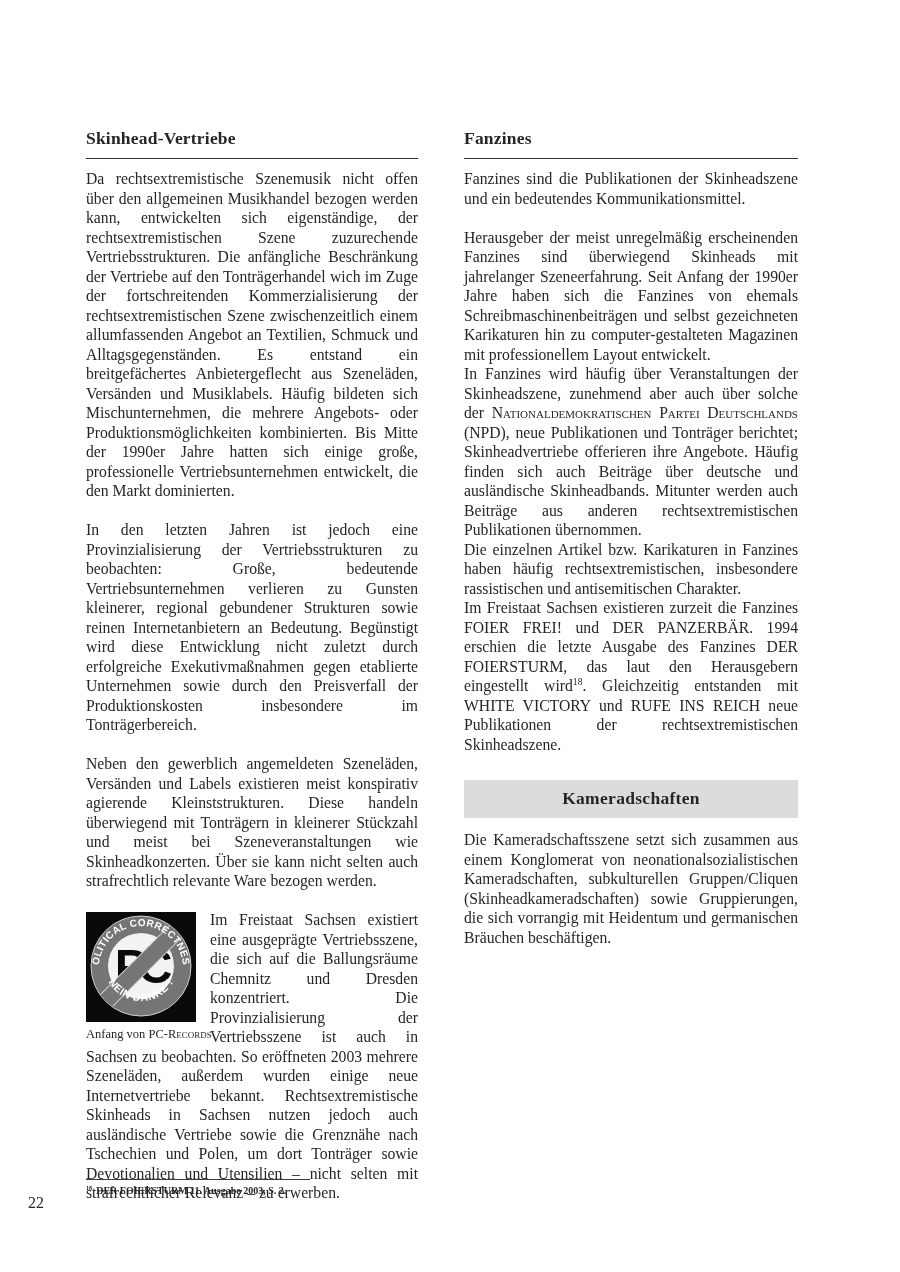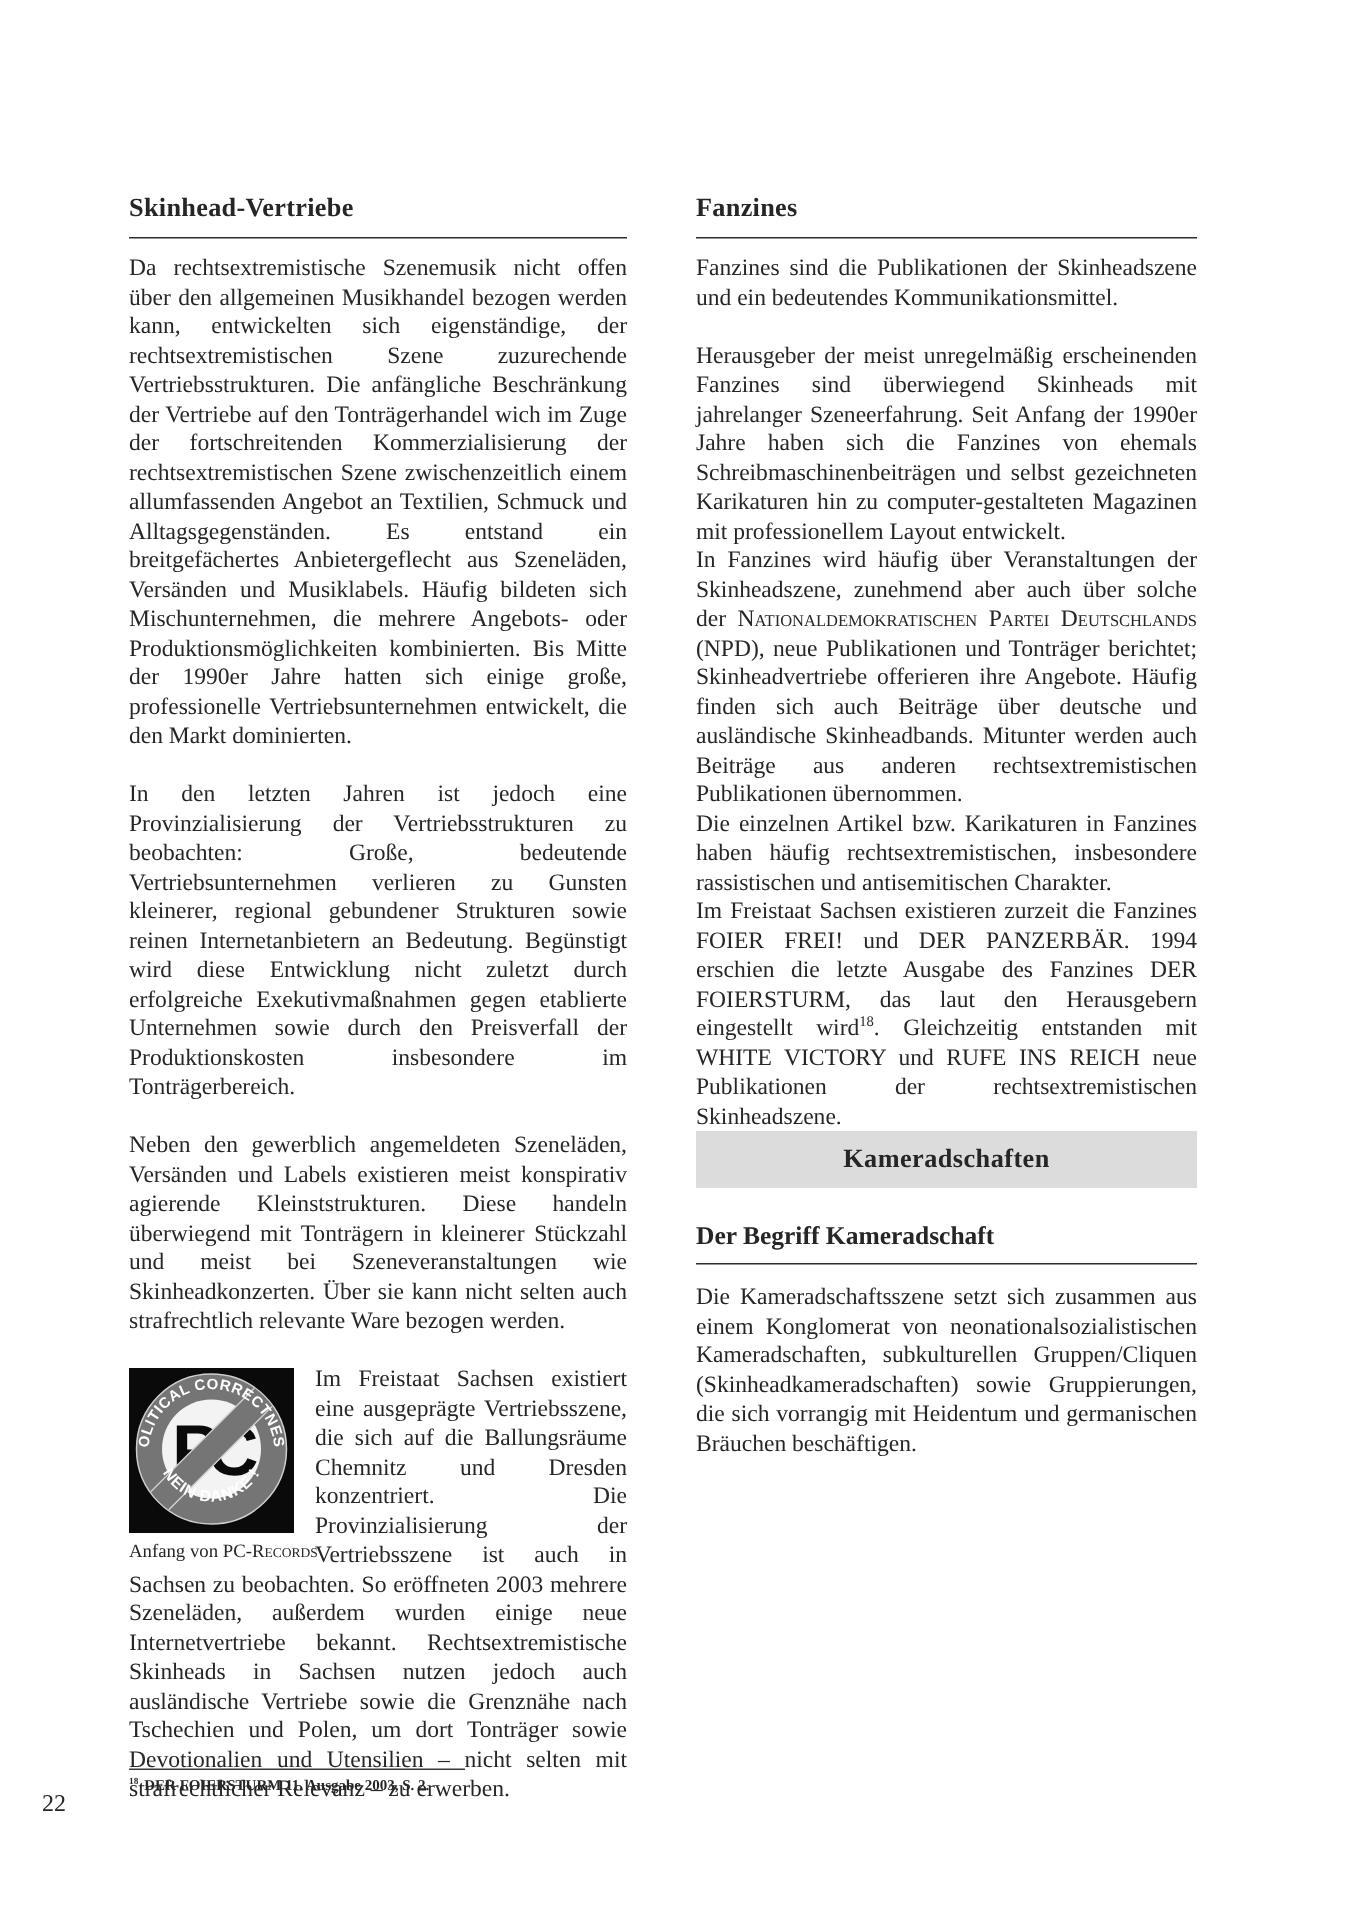--- a/index.html
+++ b/index.html
@@ -19,21 +19,21 @@
     margin:0;font-size:15.7px;line-height:19.5px;text-align:justify;
     hyphens:auto;-webkit-hyphens:auto;
   }
   .gap-after{margin-bottom:19.5px;}
   .sc{font-variant:small-caps;}
   sup{font-size:.62em;line-height:0;vertical-align:super;}
   .figure-float{float:left;width:112px;margin:2px 12px 2px 0;}
   .figure-float svg{display:block;}
   .figure-caption{display:block;font-size:12.5px;line-height:15px;margin-top:5px;white-space:nowrap;}
   .section-box{
-    background:#dcdcdc;text-align:center;
+    margin-top:26px;background:#dcdcdc;text-align:center;
     font-size:17.5px;font-weight:bold;padding:8px 0 9px;letter-spacing:.3px;
   }
   .sub-heading{
     font-size:17px;font-weight:bold;margin:22px 0 0;
     padding-bottom:8px;border-bottom:1.5px solid #2e2e2e;
   }
   .sub-body{margin-top:12px;}
   .page-number{position:absolute;left:28px;top:1194px;font-size:16px;}
   .footnote{position:absolute;left:86px;top:1179px;width:380px;}
   .footnote-rule{width:224px;height:0;border-top:1.2px solid #3a3a3a;margin-bottom:3px;}
@@ -86,21 +86,20 @@
   <h2 class="section-heading">Fanzines</h2>
   <div class="col-body">
     <div>
         <p class="para gap-after"><span>Fanzines sind die Publikationen der Skinheadszene und ein bedeutendes Kommunikationsmittel.</span></p>
         <p class="para"><span>Herausgeber der meist unregelmäßig erscheinenden Fanzines sind überwiegend Skinheads mit jahrelanger Szeneerfahrung. Seit Anfang der 1990er Jahre haben sich die Fanzines von ehemals Schreibmaschinenbeiträgen und selbst gezeichneten Karikaturen hin zu computer-gestalteten Magazinen mit professionellem Layout entwickelt.</span></p>
         <p class="para"><span>In Fanzines wird häufig über Veranstaltungen der Skinheadszene, zunehmend aber auch über solche der </span><span class="sc">Nationaldemokratischen Partei Deutschlands</span><span> (NPD), neue Publikationen und Tonträger berichtet; Skinheadvertriebe offerieren ihre Angebote. Häufig finden sich auch Beiträge über deutsche und ausländische Skinheadbands. Mitunter werden auch Beiträge aus anderen rechtsextremistischen Publikationen übernommen.</span></p>
         <p class="para"><span>Die einzelnen Artikel bzw. Karikaturen in Fanzines haben häufig rechtsextremistischen, insbesondere rassistischen und antisemitischen Charakter.</span></p>
         <p class="para"><span>Im Freistaat Sachsen existieren zurzeit die Fanzines FOIER FREI! und DER PANZERBÄR. 1994 erschien die letzte Ausgabe des Fanzines DER FOIERSTURM, das laut den Herausgebern eingestellt wird</span><sup>18</sup><span>. Gleichzeitig entstanden mit WHITE VICTORY und RUFE INS REICH neue Publikationen der rechtsextremistischen Skinheadszene.</span></p>
       </div>
     <div class="section-box">Kameradschaften</div>
-    <h3 class="sub-heading">Der Begriff Kameradschaft</h3>
     <div class="sub-body">
         <p class="para"><span>Die Kameradschaftsszene setzt sich zusammen aus einem Konglomerat von neonationalsozialistischen Kameradschaften, subkulturellen Gruppen/Cliquen (Skinheadkameradschaften) sowie Gruppierungen, die sich vorrangig mit Heidentum und germanischen Bräuchen beschäftigen.</span></p>
       </div>
   </div>
 </div>
 
 <div class="page-number">22</div>
 <div class="footnote">
   <div class="footnote-rule"></div>
   <div class="footnote-text"><sup>18</sup><span>DER FOIERSTURM 11. Ausgabe 2003, S. 2.</span></div>

